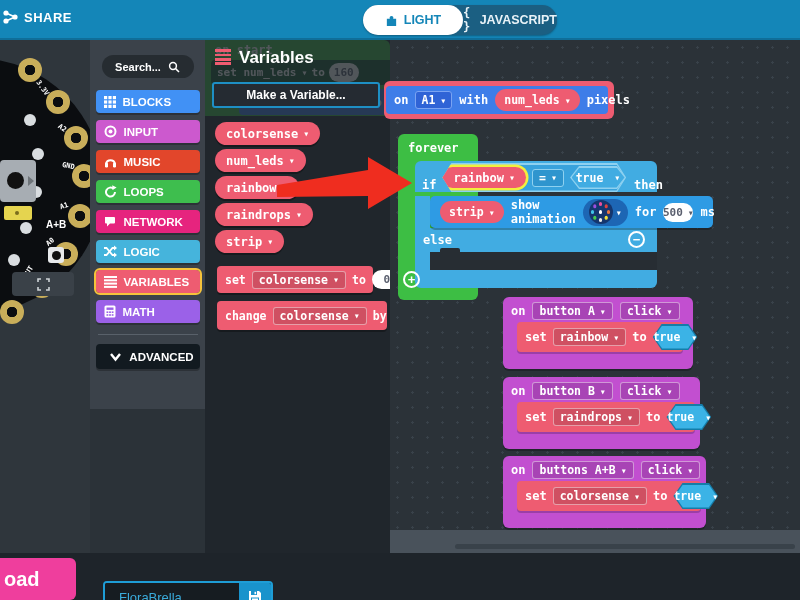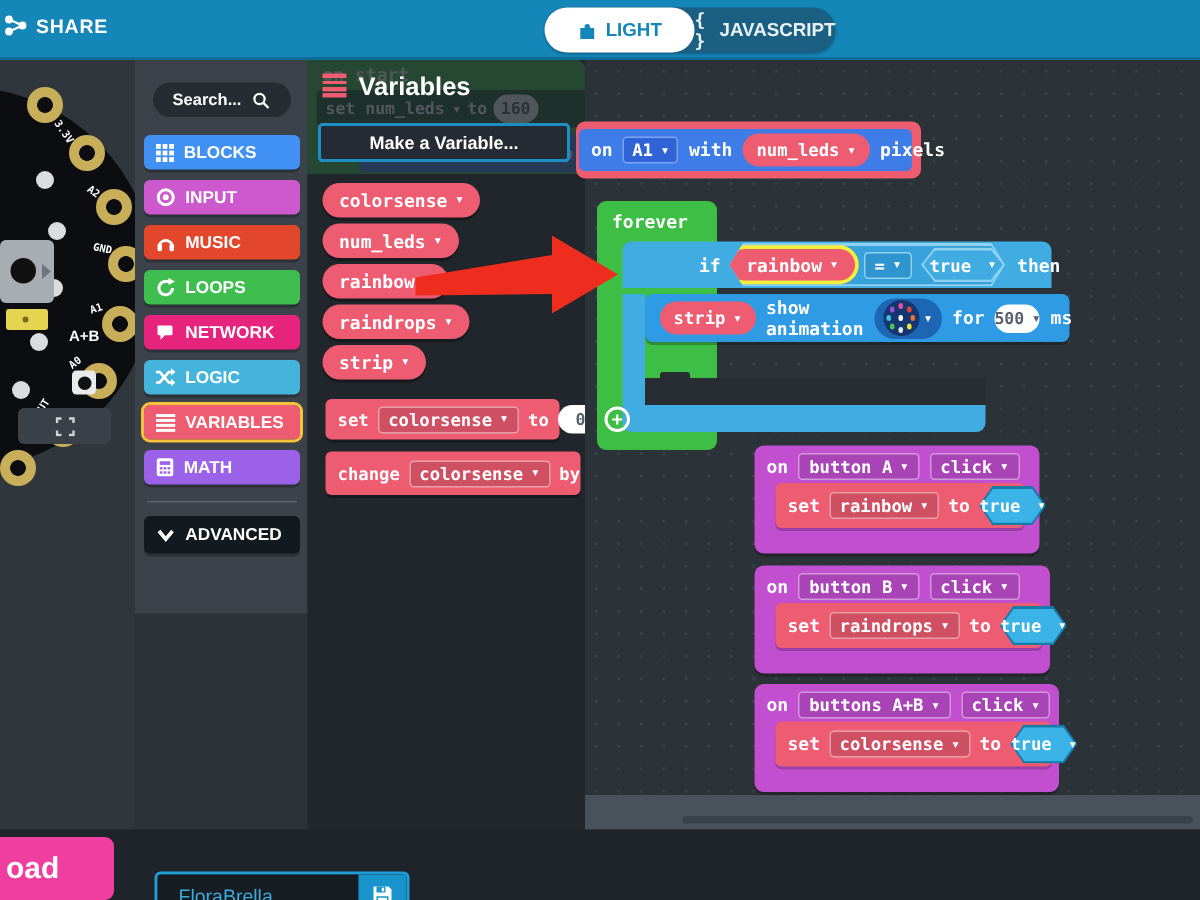--- a/index.html
+++ b/index.html
@@ -32,21 +32,21 @@
   .ab-btn{position:absolute;left:48px;top:207px;width:16px;height:16px;background:#E8EAEC;border-radius:3px;cursor:pointer;}
   .ab-btn i{position:absolute;left:3.5px;top:3.5px;width:9px;height:9px;border-radius:50%;background:#111;display:block;}
   .shot-btn{position:absolute;left:12px;top:232px;width:62px;height:24px;background:#3A4148;border-radius:4px;display:flex;align-items:center;justify-content:center;cursor:pointer;}
 
   
   .toolbox{position:absolute;left:90px;top:0;width:115px;height:369px;background:#3B424A;}
   .search-pill{width:92px;height:23px;margin:15px auto 12px;background:#262C31;border-radius:12px;display:flex;align-items:center;justify-content:center;gap:7px;color:#fff;font-size:11px;font-weight:bold;cursor:text;}
   .cat{width:104px;height:23px;margin:0 auto 7px;border-radius:4px;display:flex;align-items:center;padding-left:8px;gap:7px;color:#fff;font-weight:bold;font-size:11.5px;box-sizing:border-box;box-shadow:0 2px 0 rgba(0,0,0,.25);cursor:pointer;}
   .cat.selected{outline:2px solid #F5C33B;}
   .tb-divider{width:100px;height:1px;background:#59616A;margin:11px auto 9px;}
-  .cat.advanced{background:#121A20;height:25px;}
+  .cat.advanced{background:#121A20;height:25px;justify-content:center;}
 
   
   .flyout{position:absolute;left:205px;top:0;width:185px;height:513px;background:#20262C;z-index:5;}
   .ghosts{position:absolute;inset:0;opacity:.22;}
   .g-green{position:absolute;left:0;top:0;width:185px;height:76px;background:#3DBE44;border-radius:0 6px 6px 0;}
   .g-onstart{position:absolute;left:10px;top:3px;color:#fff;font-weight:bold;font-size:12px;}
   .g-red{position:absolute;left:6px;top:20px;width:208px;height:25px;background:#14532d;border-radius:4px;display:flex;align-items:center;gap:4px;padding-left:6px;color:#fff;font-weight:bold;font-size:11px;box-sizing:border-box;}
   .g-blue{position:absolute;left:34px;top:49px;width:151px;height:26px;background:#3E7DE8;border-radius:4px 0 0 4px;display:flex;align-items:center;justify-content:flex-end;padding-right:8px;color:#fff;font-weight:bold;font-size:11px;box-sizing:border-box;}
   .fly-title{position:absolute;left:10px;top:8px;display:flex;align-items:center;gap:8px;color:#fff;font-weight:bold;font-size:17px;}
   .vlines span{display:block;width:16px;height:2.6px;background:#EE5C71;margin-bottom:1.8px;}
@@ -62,21 +62,21 @@
           background-image:radial-gradient(#39424A 1px,rgba(0,0,0,0) 1.3px);background-size:15px 15px;}
   .bluewrap{position:absolute;left:-6px;top:41px;width:230px;height:38px;background:#EE5C71;border-radius:6px;cursor:grab;}
   .bluesetup{position:absolute;left:2px;top:5px;width:222px;height:28px;background:#3E7DE8;border-radius:4px;display:flex;align-items:center;gap:7px;padding-left:8px;color:#fff;font-weight:bold;font-size:12px;box-sizing:border-box;}
   .bfield{background:#2F63D6;border:1px solid #7AA3F2;border-radius:3px;padding:1px 5px;font-size:11.5px;display:flex;align-items:center;cursor:pointer;}
   .minipill{background:#EE5C71;border-radius:11px;height:22px;display:flex;align-items:center;padding:0 9px;font-size:11.5px;cursor:pointer;}
 
   .forever{position:absolute;left:8px;top:94px;width:80px;height:166px;background:#3DBE44;border-radius:6px;cursor:grab;}
   .forever .lbl{position:absolute;left:10px;top:7px;color:#fff;font-weight:bold;font-size:12px;}
 
   .ifblk{position:absolute;left:25px;top:121px;width:242px;height:127px;cursor:grab;}
-  .if-top{position:absolute;left:0;top:0;width:242px;height:31px;background:#41ACE2;border-radius:6px 6px 0 0;display:flex;align-items:center;padding-left:44px;}
+  .if-top{position:absolute;left:0;top:0;width:242px;height:31px;background:#41ACE2;border-radius:6px 6px 0 0;display:flex;align-items:flex-end;}
   .if-left{position:absolute;left:0;top:35px;width:15px;height:74px;background:#41ACE2;}
   .if-else{position:absolute;left:0;top:67px;width:242px;height:24px;background:#41ACE2;display:flex;align-items:center;color:#fff;font-weight:bold;font-size:12px;padding-left:8px;box-sizing:border-box;}
   .if-slot{position:absolute;left:15px;top:91px;width:227px;height:18px;background:#272D33;}
   .if-slot i{position:absolute;left:10px;top:-4px;width:20px;height:5px;background:#272D33;border-radius:2px 2px 0 0;display:block;}
   .if-bottom{position:absolute;left:0;top:109px;width:242px;height:18px;background:#41ACE2;border-radius:0 0 6px 6px;}
   .circ-icon{width:17px;height:17px;border-radius:50%;border:2px solid #fff;color:#fff;display:flex;align-items:center;justify-content:center;font-size:13px;font-weight:bold;box-sizing:border-box;line-height:1;cursor:pointer;}
 
   .hexo{clip-path:polygon(9px 0,calc(100% - 9px) 0,100% 50%,calc(100% - 9px) 100%,9px 100%,0 50%);position:relative;display:flex;align-items:center;justify-content:center;}
   .hexi{position:absolute;inset:1.5px;clip-path:polygon(8px 0,calc(100% - 8px) 0,100% 50%,calc(100% - 8px) 100%,8px 100%,0 50%);}
   .hexc{position:relative;z-index:2;display:flex;align-items:center;gap:6px;color:#fff;font-weight:bold;font-size:12px;}
@@ -370,20 +370,26 @@
               <div class="hexi" style="background:#41ACE2;"></div>
               <span class="hexc blocktext dd" style="font-size:11.5px;">
                   <span>true</span>
                 </span>
             </div>
           </div>
         </div>
         <span class="blocktext" style="color:#fff;font-weight:bold;font-size:12px;margin-left:8px;">then</span>
       </div>
       <div class="if-left"></div>
+      <div class="if-else">
+        <span class="blocktext">else</span>
+        <span class="circ-icon" style="position:absolute;right:12px;top:3px;">
+            <span>−</span>
+          </span>
+      </div>
       <div class="if-slot">
           <i></i>
         </div>
       <div class="if-bottom"></div>
       <span class="circ-icon" style="position:absolute;left:-12px;top:110px;z-index:3;">
           <span>+</span>
         </span>
     </div>
 
     <div class="animblk blocktext">

